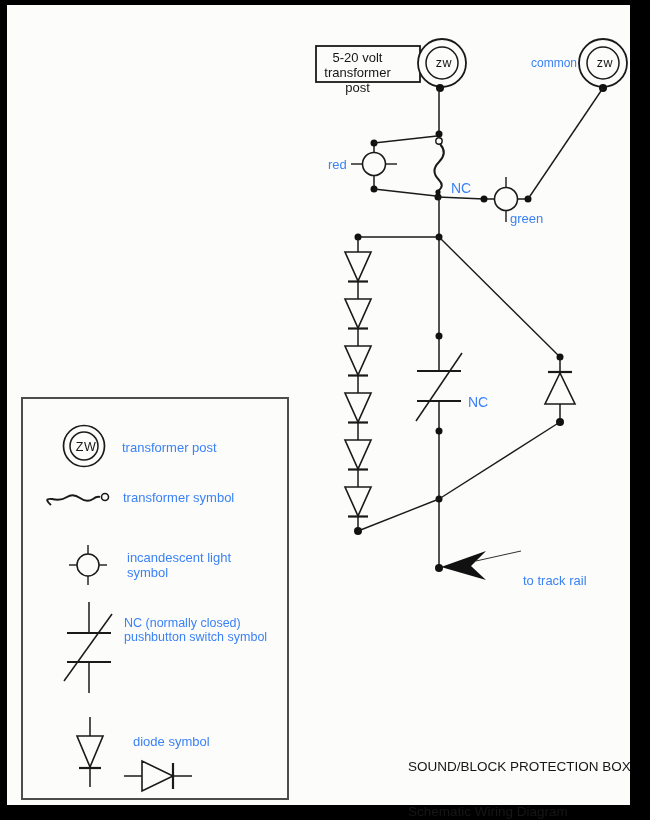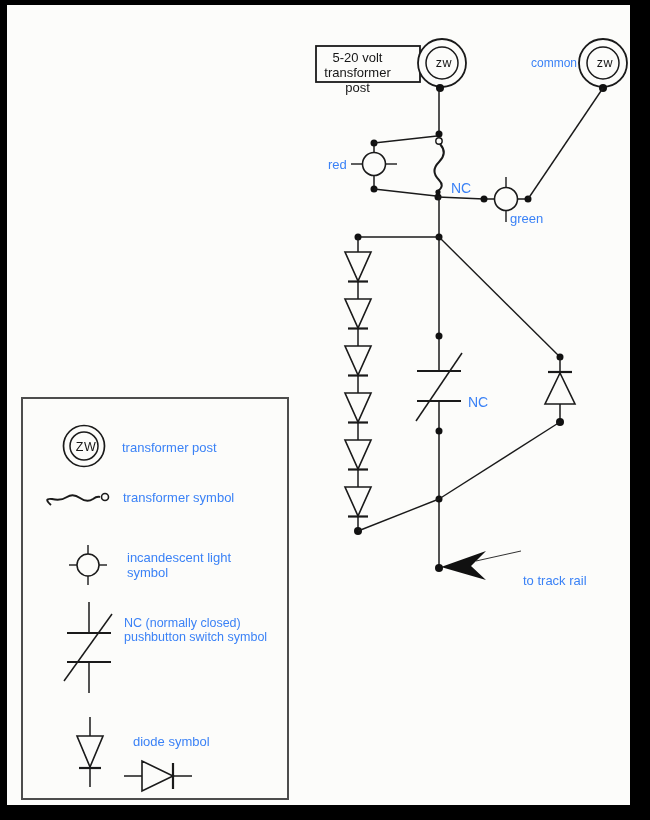--- a/index.html
+++ b/index.html
@@ -217,15 +217,17 @@
   <span>incandescent light</span><br>
   <span>symbol</span>
 </div>
 <div class="lbl f13 center" style="left:124px;top:616px;width:152px;font-size:12.5px;line-height:14px;">
   <span>NC (normally closed)</span><br>
   <span>pushbutton switch symbol</span>
 </div>
 <div class="lbl f13" style="left:133px;top:734px;text-align:center;">diode symbol</div>
 
 <div class="titleblock">
+  <div class="row">SOUND/BLOCK PROTECTION BOX</div>
+  <div class="row">Schematic Wiring Diagram</div>
   
   
 </div>
 
 </body></html>

